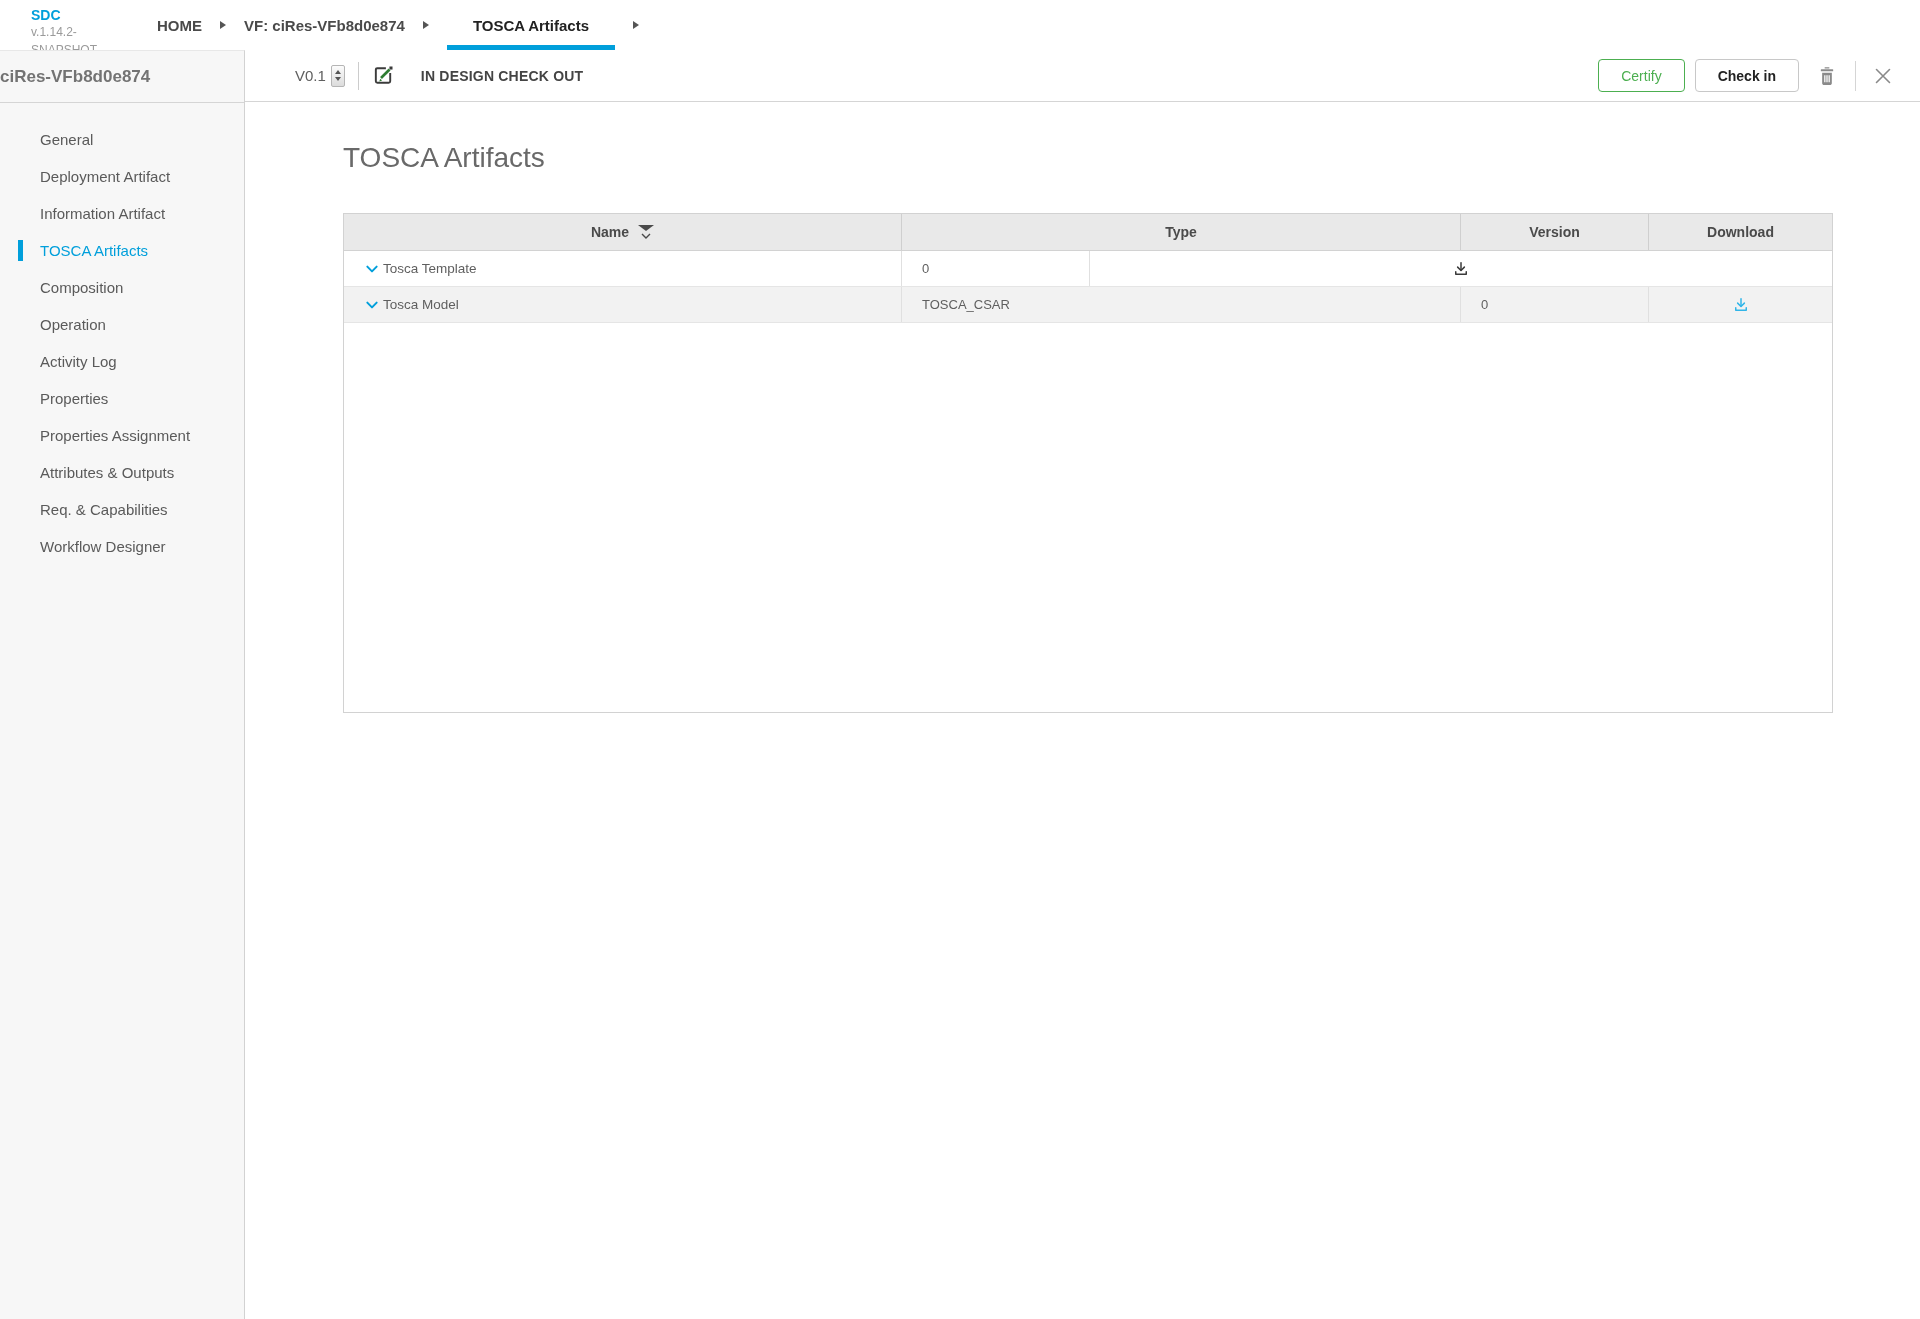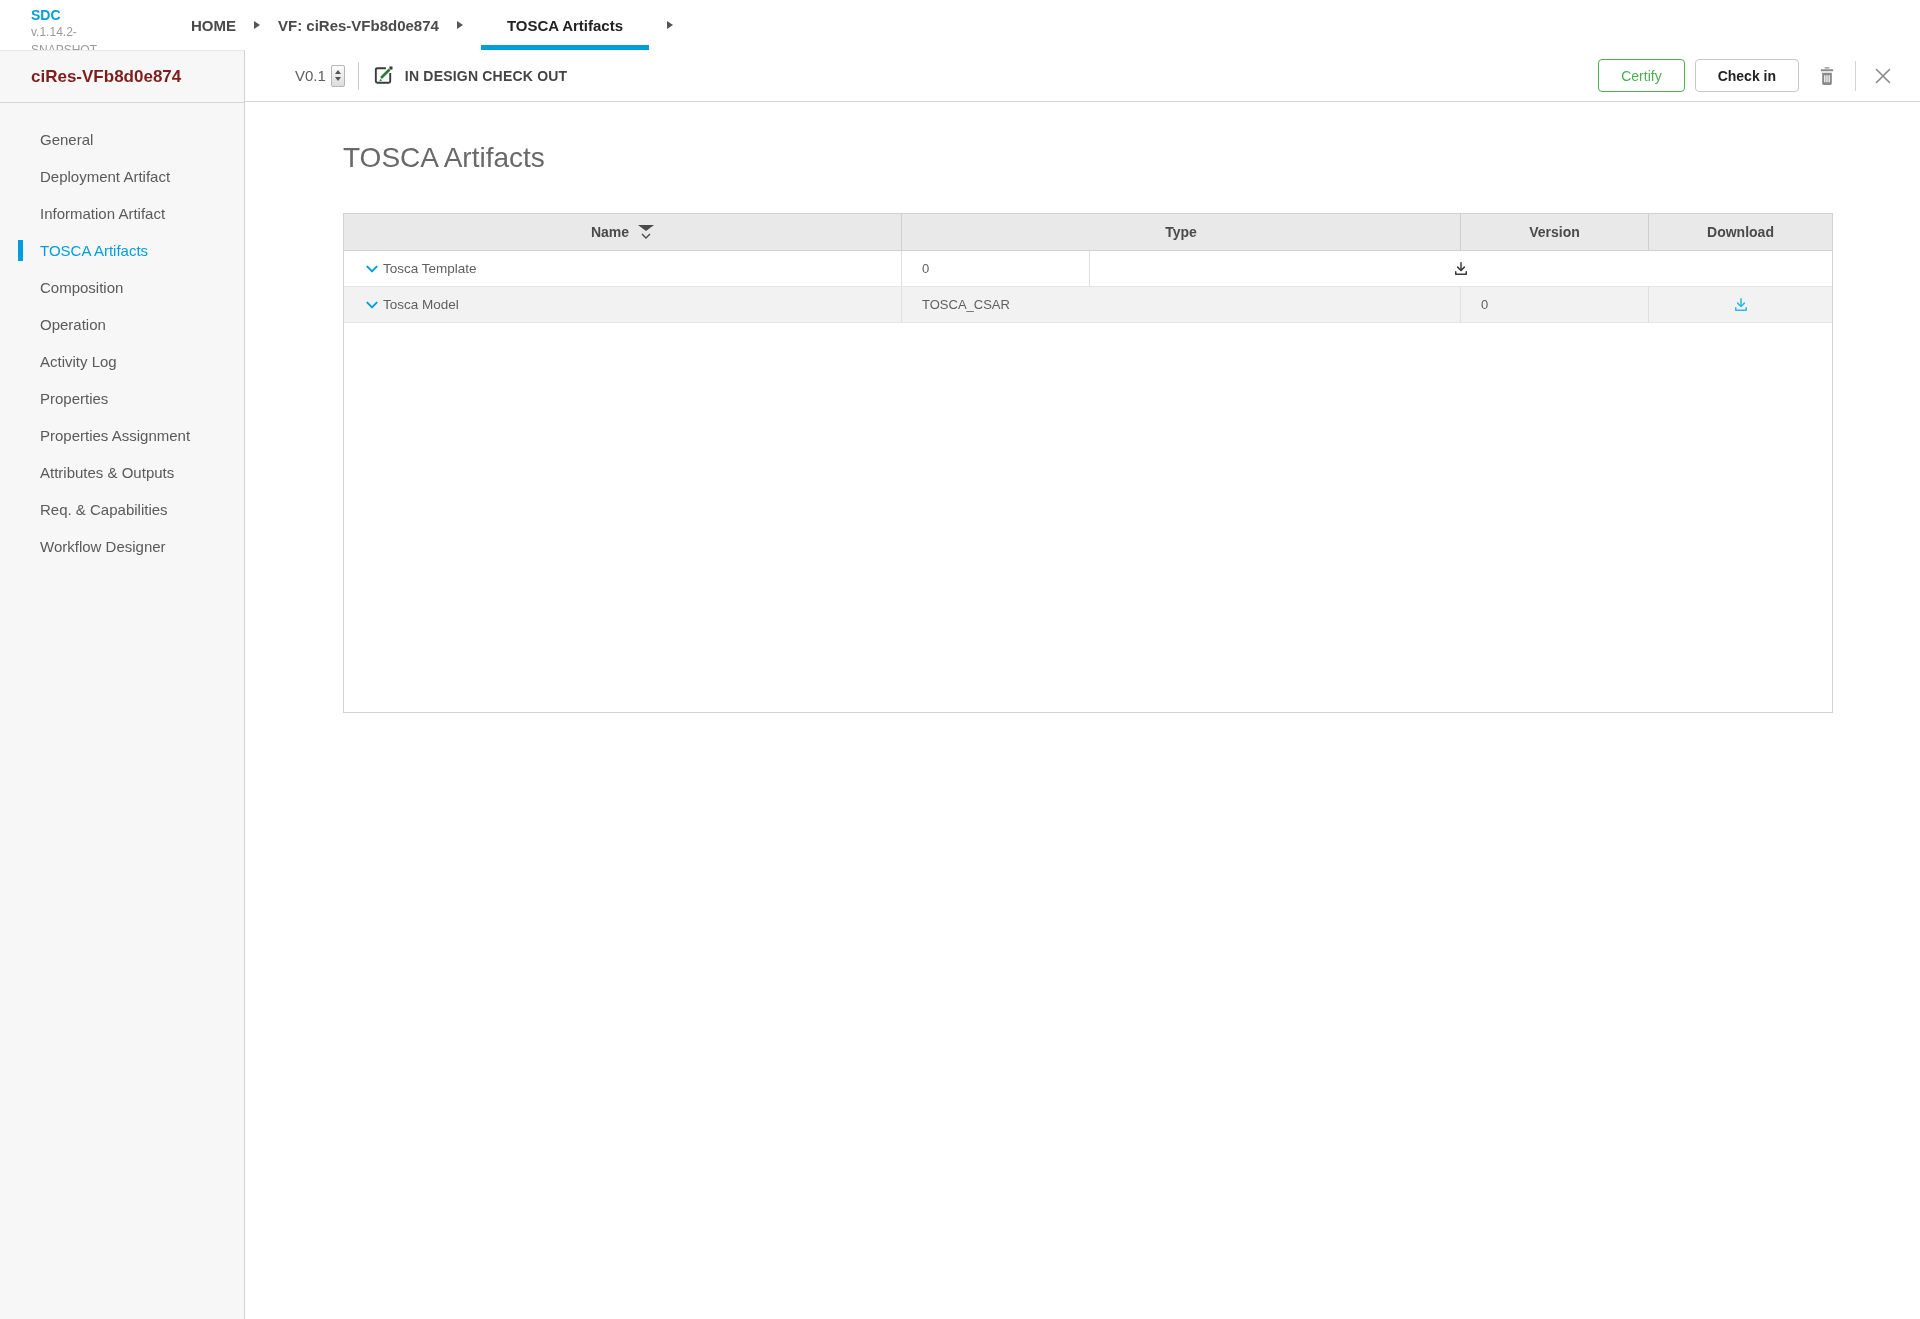--- a/index.html
+++ b/index.html
@@ -13,37 +13,37 @@
   *{box-sizing:border-box;margin:0;padding:0;}
   html,body{width:1920px;height:1319px;overflow:hidden;background:#fff;
     font-family:"Liberation Sans","DejaVu Sans",sans-serif;}
   .page{display:flex;flex-direction:column;width:1920px;height:1319px;}
 
   
   .top-header{height:50px;display:flex;align-items:stretch;background:#fff;flex:0 0 auto;}
   .logo-block{width:142px;padding:8px 0 0 31px;flex:0 0 auto;}
   .logo-title{font-size:14px;font-weight:bold;color:var(--accent);line-height:15px;}
   .logo-version{font-size:12px;color:#9a9a9a;line-height:18px;}
-  .breadcrumbs{display:flex;align-items:stretch;margin-left:49px;}
+  .breadcrumbs{display:flex;align-items:stretch;margin-left:15px;}
   .crumb{display:flex;align-items:center;font-size:15px;font-weight:600;color:#4a4a4a;
     position:relative;cursor:pointer;white-space:nowrap;}
   .crumb.active{font-weight:700;color:#222;padding:0 26px;}
   .crumb.active::after{content:"";position:absolute;left:0;right:0;bottom:0;height:5px;
     background:var(--accent);}
   .crumb-arrow{width:0;height:0;border-top:4px solid transparent;border-bottom:4px solid transparent;
     border-left:6px solid #555;margin:auto 18px;flex:0 0 auto;}
 
   
   .body-row{flex:1;display:flex;min-height:0;}
 
   
   .sidebar{width:245px;flex:0 0 auto;background:#f7f7f7;border-right:1px solid var(--border);
     border-top:1px solid #e8e8e8;}
-  .sidebar-header{height:52px;line-height:51px;padding-left:31px;font-size:17px;font-weight:700;
-    color:#7f1d1d;border-bottom:1px solid #d5d5d5;}
+  .sidebar-header{height:52px;line-height:51px;font-size:17px;font-weight:700;
+    color:#737373;border-bottom:1px solid #d5d5d5;}
   .sidebar-menu{padding-top:18px;}
   .menu-item{height:37px;display:flex;align-items:center;padding-left:40px;font-size:15px;
     color:var(--txt);position:relative;cursor:pointer;white-space:nowrap;}
   .menu-item.active{color:var(--accent);}
   .menu-item.active::before{content:"";position:absolute;left:18px;top:8px;width:5px;height:21px;
     background:var(--accent);}
 
   
   .content{flex:1;display:flex;flex-direction:column;min-width:0;}
   .toolbar{height:52px;flex:0 0 auto;display:flex;align-items:center;
@@ -51,21 +51,21 @@
   .version-select{display:flex;align-items:center;cursor:pointer;}
   .version-label{font-size:15px;color:#5f5f5f;}
   .spinner{width:14px;height:22px;margin-left:5px;border:1px solid #b5b5b5;border-radius:2px;
     background:linear-gradient(#fcfcfc,#dcdcdc);display:flex;flex-direction:column;
     align-items:center;justify-content:center;gap:3px;}
   .sp-up{width:0;height:0;border-left:3.5px solid transparent;border-right:3.5px solid transparent;
     border-bottom:4px solid #555;}
   .sp-down{width:0;height:0;border-left:3.5px solid transparent;border-right:3.5px solid transparent;
     border-top:4px solid #555;}
   .v-divider{width:1px;height:28px;background:#ccc;margin:0 13px;}
-  .state-group{display:flex;align-items:center;gap:10px;}
+  .state-group{display:flex;align-items:center;gap:26px;}
   .state-label{font-size:14px;font-weight:700;color:#444;letter-spacing:.2px;}
   .tb-spacer{flex:1;}
   .btn{height:33px;border-radius:4px;background:#fff;font-size:14px;cursor:pointer;
     font-family:inherit;padding:0 22px;}
   .btn-certify{border:1px solid var(--green);color:var(--green);}
   .btn-checkin{border:1px solid #c8c8c8;color:#222;font-weight:600;margin-left:10px;}
   .icon-btn{background:none;border:none;cursor:pointer;display:flex;align-items:center;padding:4px;}
   .trash-btn{margin-left:14px;}
   .tb-divider2{width:1px;height:30px;background:#d5d5d5;margin:0 14px;}
 

